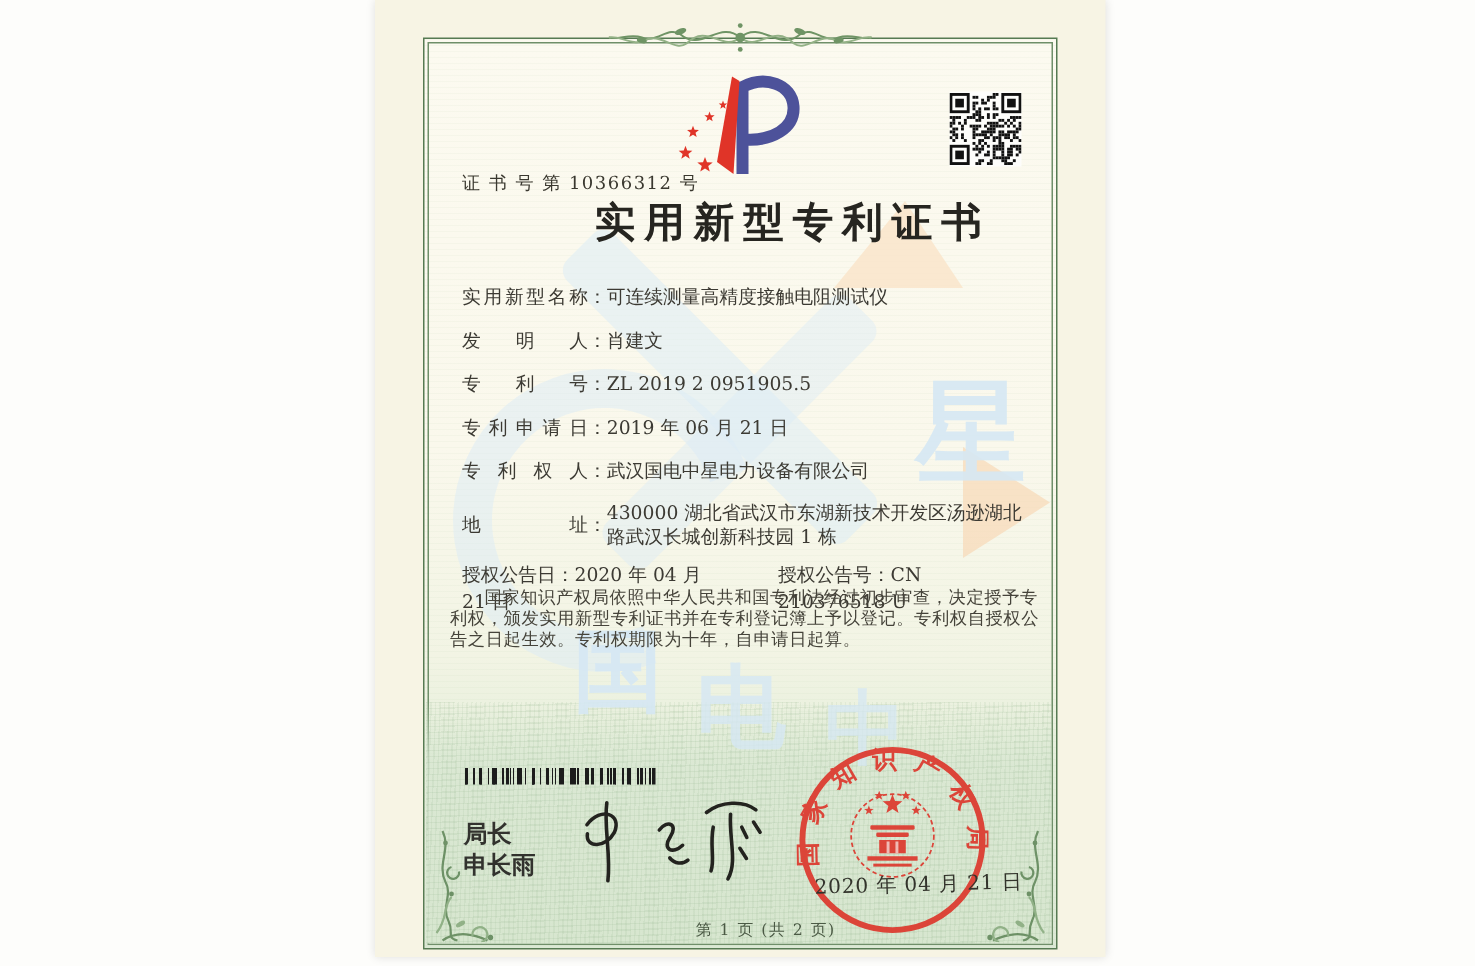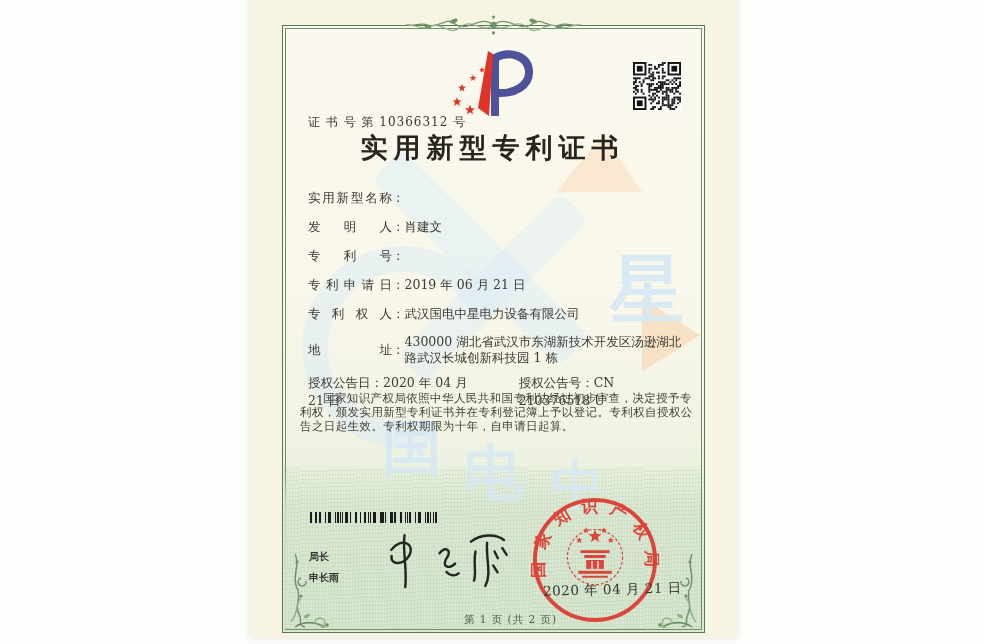--- a/index.html
+++ b/index.html
@@ -33,21 +33,21 @@
   .wm-ch{position:absolute;color:#d6e8f4;font-weight:bold;opacity:.9;line-height:1;}
   .wm-c0{left:360px;top:252px;font-size:74px;}
   .wm-c1{left:132px;top:418px;font-size:60px;}
   .wm-c2{left:214px;top:442px;font-size:60px;opacity:.8;}
   .wm-c3{left:300px;top:458px;font-size:54px;opacity:.75;}
   
   .cert-no{position:absolute;left:58px;top:66px;z-index:3;font-size:12px;color:#3a382f;letter-spacing:1px;margin-top:48px;}
   .logo{position:absolute;left:198px;top:48px;width:88px;height:74px;z-index:3;}
   .qr{position:absolute;left:383px;top:61px;width:48px;height:50px;z-index:3;background:#fdfdfb;}
   .title{position:absolute;left:32px;top:130px;width:421px;z-index:3;text-align:center;
-         font-size:27px;font-weight:bold;color:#262520;letter-spacing:6px;}
+         font-size:27px;font-weight:bold;color:#262520;letter-spacing:6px;padding-left:36px;}
   
   .content{position:absolute;left:58px;top:189px;width:378px;z-index:3;font-size:12.5px;color:#3c3a33;}
   .f-row{display:flex;margin-bottom:11px;line-height:18px;align-items:center;}
   .f-row.addr{line-height:16px;margin-bottom:8px;}
   .f-label{display:inline-block;width:84px;flex:0 0 84px;text-align:justify;text-align-last:justify;}
   .f-colon{flex:0 0 12px;}
   .f-value{flex:1;}
   .grant-row{display:flex;line-height:18px;gap:6px;}
   .grant-row .g2{margin-left:28px;}
   
@@ -55,21 +55,21 @@
          font-size:11.5px;line-height:14px;color:#45433a;letter-spacing:.4px;}
   .paras p{margin:0 0 8px 0;text-indent:2em;}
   
   .barcode{position:absolute;left:60px;top:512px;width:127px;height:11px;z-index:3;
         background:
           repeating-linear-gradient(90deg,#1c1c1c 0 1px,transparent 1px 5px),
           repeating-linear-gradient(90deg,#1c1c1c 0 2px,transparent 2px 9px),
           repeating-linear-gradient(90deg,transparent 0 6px,#1c1c1c 6px 7px,transparent 7px 13px);}
   .signer{position:absolute;left:59px;top:546px;z-index:3;
           font-family:Liberation Sans, sans-serif;
-          font-size:10px;font-weight:600;color:#32322e;line-height:21px;}
+          font-size:16px;font-weight:600;color:#32322e;line-height:21px;}
   .signature{position:absolute;left:126px;top:527px;width:140px;height:70px;z-index:4;}
   .seal{position:absolute;left:281px;top:496px;width:128px;height:128px;z-index:4;opacity:.92;}
   .seal-date{position:absolute;left:293px;top:581px;z-index:5;font-size:13.5px;color:#33342c;
              letter-spacing:.5px;transform:rotate(-1.5deg);}
   .footer{position:absolute;left:32px;top:613px;width:457px;z-index:5;text-align:center;
           font-size:10.5px;color:#4b5a45;letter-spacing:1px;}
   
   .orn-top{position:absolute;left:152px;top:8px;width:183px;height:34px;z-index:3;}
   .corner{position:absolute;width:46px;height:76px;z-index:3;opacity:.85;}
   .corner.left{left:37px;top:552px;}
@@ -369,29 +369,31 @@
         <rect x="1" y="19" width="5" height="5" fill="#fdfdfb"></rect>
         <rect x="2" y="20" width="3" height="3" fill="#111"></rect>
       </svg>
 
     <div class="title">实用新型专利证书</div>
 
     <div class="content" id="fields">
         <div class="f-row">
           <span class="f-label">实用新型名称</span>
           <span class="f-colon">：</span>
+          <span class="f-value">可连续测量高精度接触电阻测试仪</span>
         </div>
         <div class="f-row">
           <span class="f-label">发明人</span>
           <span class="f-colon">：</span>
           <span class="f-value">肖建文</span>
         </div>
         <div class="f-row">
           <span class="f-label">专利号</span>
           <span class="f-colon">：</span>
+          <span class="f-value">ZL 2019 2 0951905.5</span>
         </div>
         <div class="f-row">
           <span class="f-label">专利申请日</span>
           <span class="f-colon">：</span>
           <span class="f-value">2019 年 06 月 21 日</span>
         </div>
         <div class="f-row">
           <span class="f-label">专利权人</span>
           <span class="f-colon">：</span>
           <span class="f-value">武汉国电中星电力设备有限公司</span>

